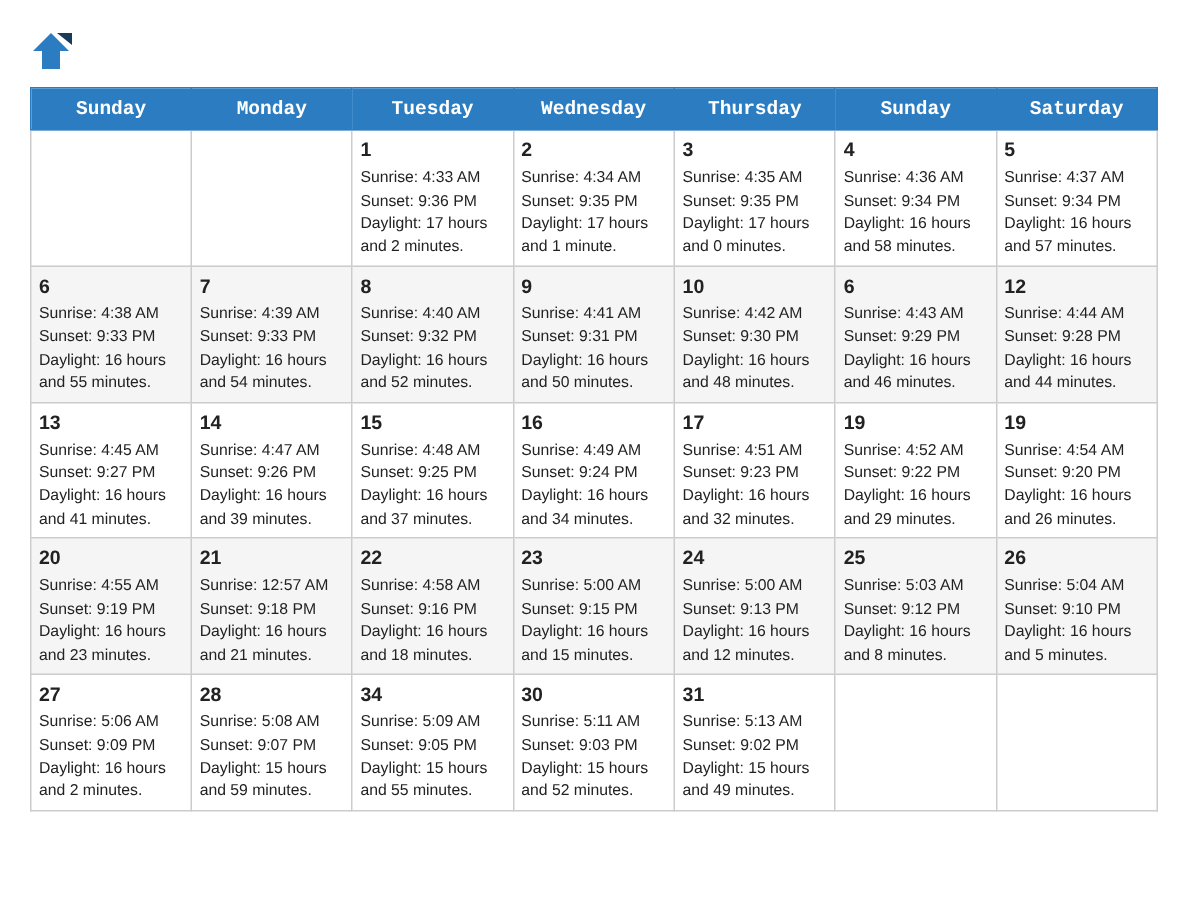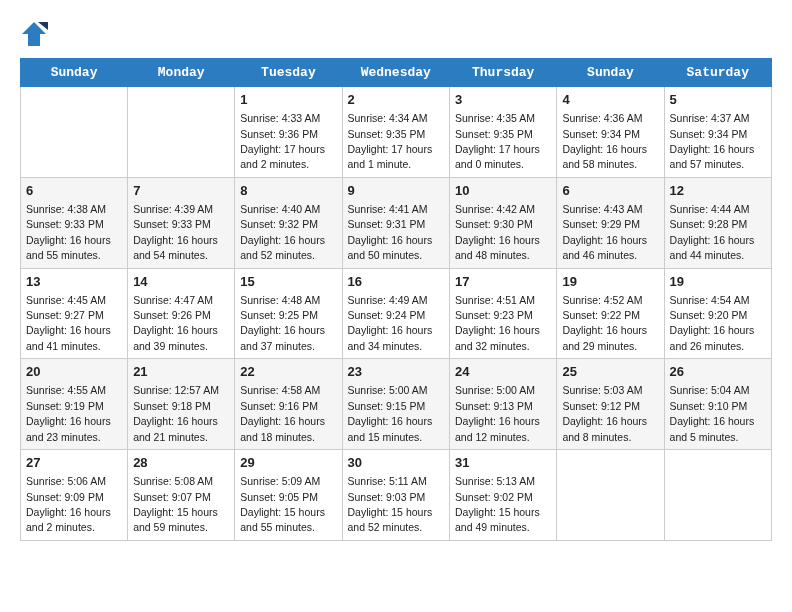--- a/index.html
+++ b/index.html
@@ -254,21 +254,21 @@
         </tr>
         <tr class="week-row">
           <td><span class="day-num">27</span><span class="day-info">Sunrise: 5:06 AM
 Sunset: 9:09 PM
 Daylight: 16 hours
 and 2 minutes.</span></td>
           <td><span class="day-num">28</span><span class="day-info">Sunrise: 5:08 AM
 Sunset: 9:07 PM
 Daylight: 15 hours
 and 59 minutes.</span></td>
-          <td><span class="day-num">29</span><span class="day-info">Sunrise: 5:09 AM
+          <td><span class="day-num">34</span><span class="day-info">Sunrise: 5:09 AM
 Sunset: 9:05 PM
 Daylight: 15 hours
 and 55 minutes.</span></td>
           <td><span class="day-num">30</span><span class="day-info">Sunrise: 5:11 AM
 Sunset: 9:03 PM
 Daylight: 15 hours
 and 52 minutes.</span></td>
           <td><span class="day-num">31</span><span class="day-info">Sunrise: 5:13 AM
 Sunset: 9:02 PM
 Daylight: 15 hours

